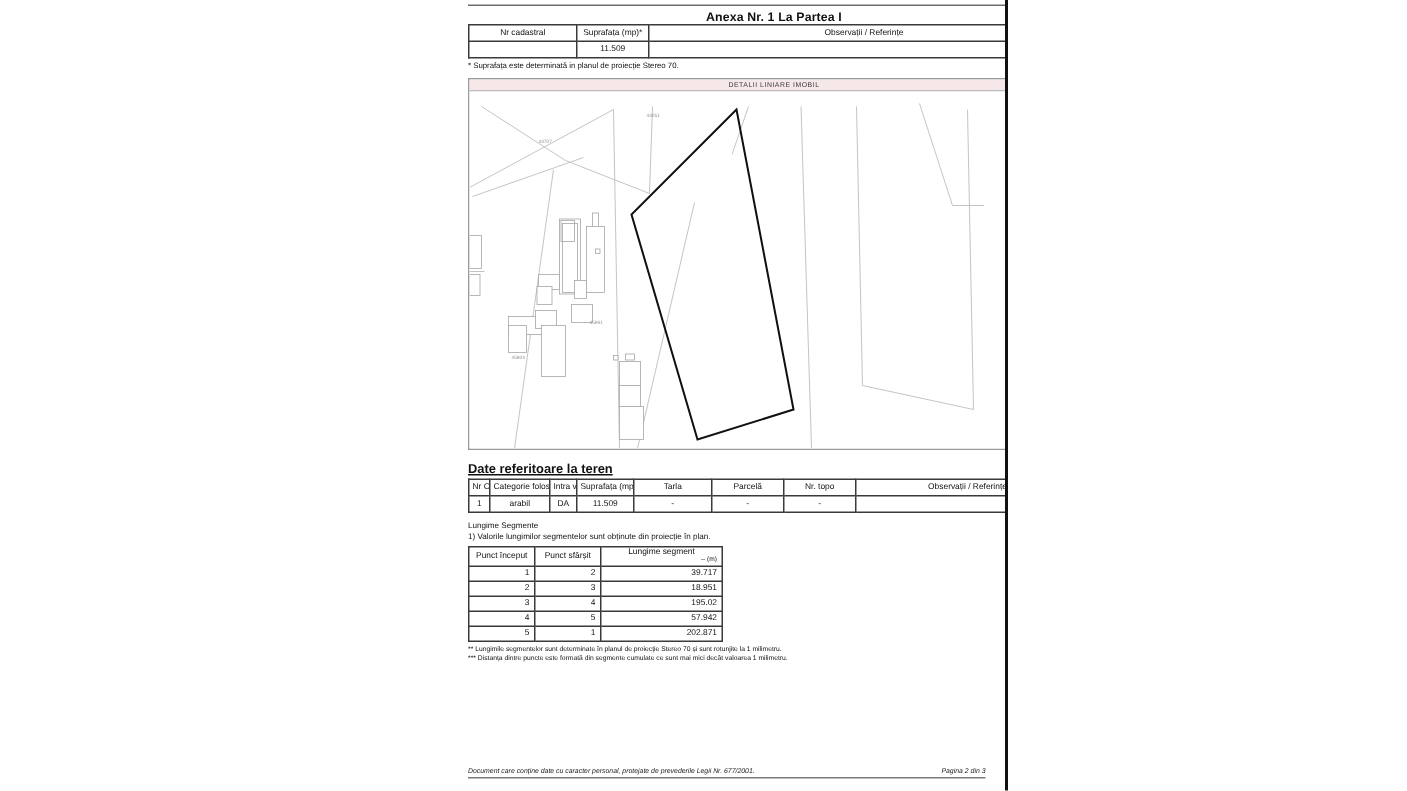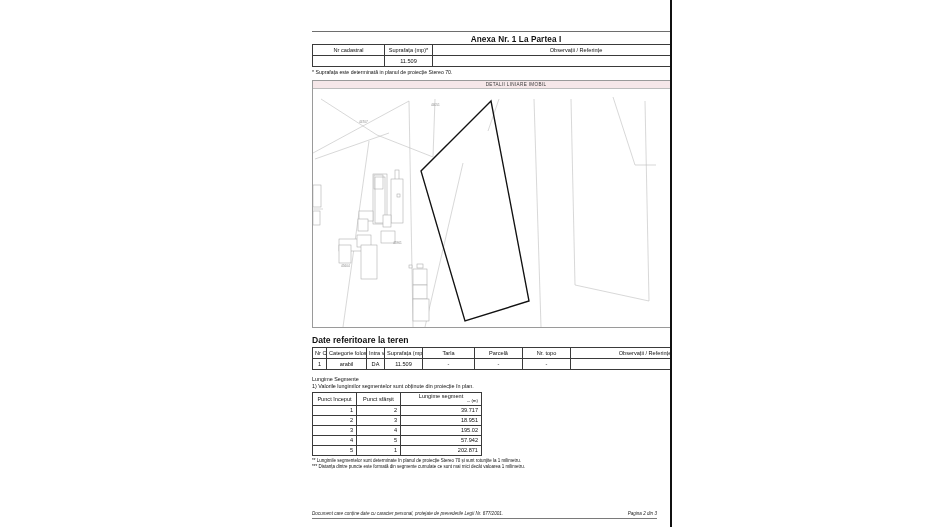--- a/index.html
+++ b/index.html
@@ -30,21 +30,20 @@
     background: #ffffff;
     border-right: 2px solid #111111;
     box-sizing: border-box;
     overflow: hidden;
   }
   #page-inner {
     position: absolute;
     left: 312px;
     top: 0;
     width: 408px;
-    margin-top: 28px;
   }
   .top-rule {
     border-top: 1px solid #6e6e6e;
     margin-top: 3px;
     height: 0;
   }
   .doc-title {
     text-align: center;
     font-size: 8.2px;
     font-weight: bold;
@@ -53,20 +52,21 @@
     color: #111;
   }
   .section-title {
     font-size: 8.6px;
     font-weight: bold;
     margin-top: 7px;
     margin-bottom: 2px;
     color: #111;
   }
   .section-title.underlined {
+    text-decoration: underline;
   }
   table.grid {
     border-collapse: collapse;
     width: 100%;
     table-layout: fixed;
   }
   table.grid th, table.grid td {
     border: 1px solid #3a3a3a;
     font-size: 5.6px;
     font-weight: normal;

